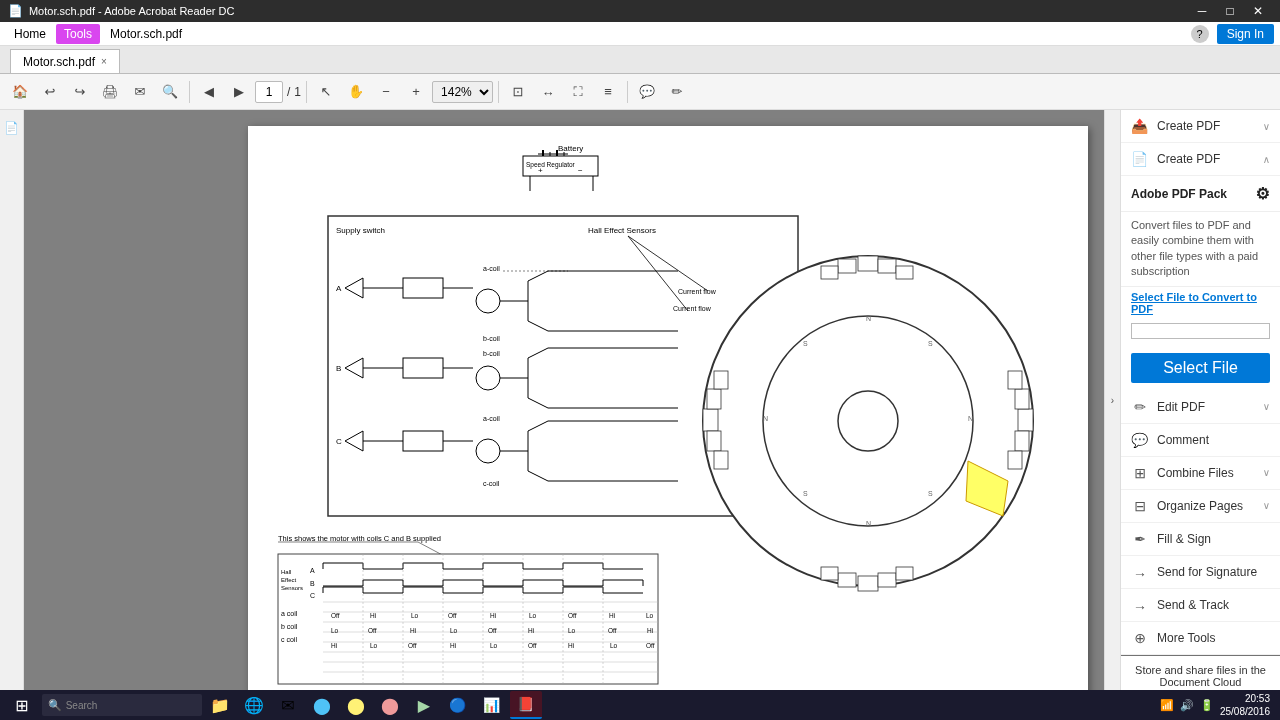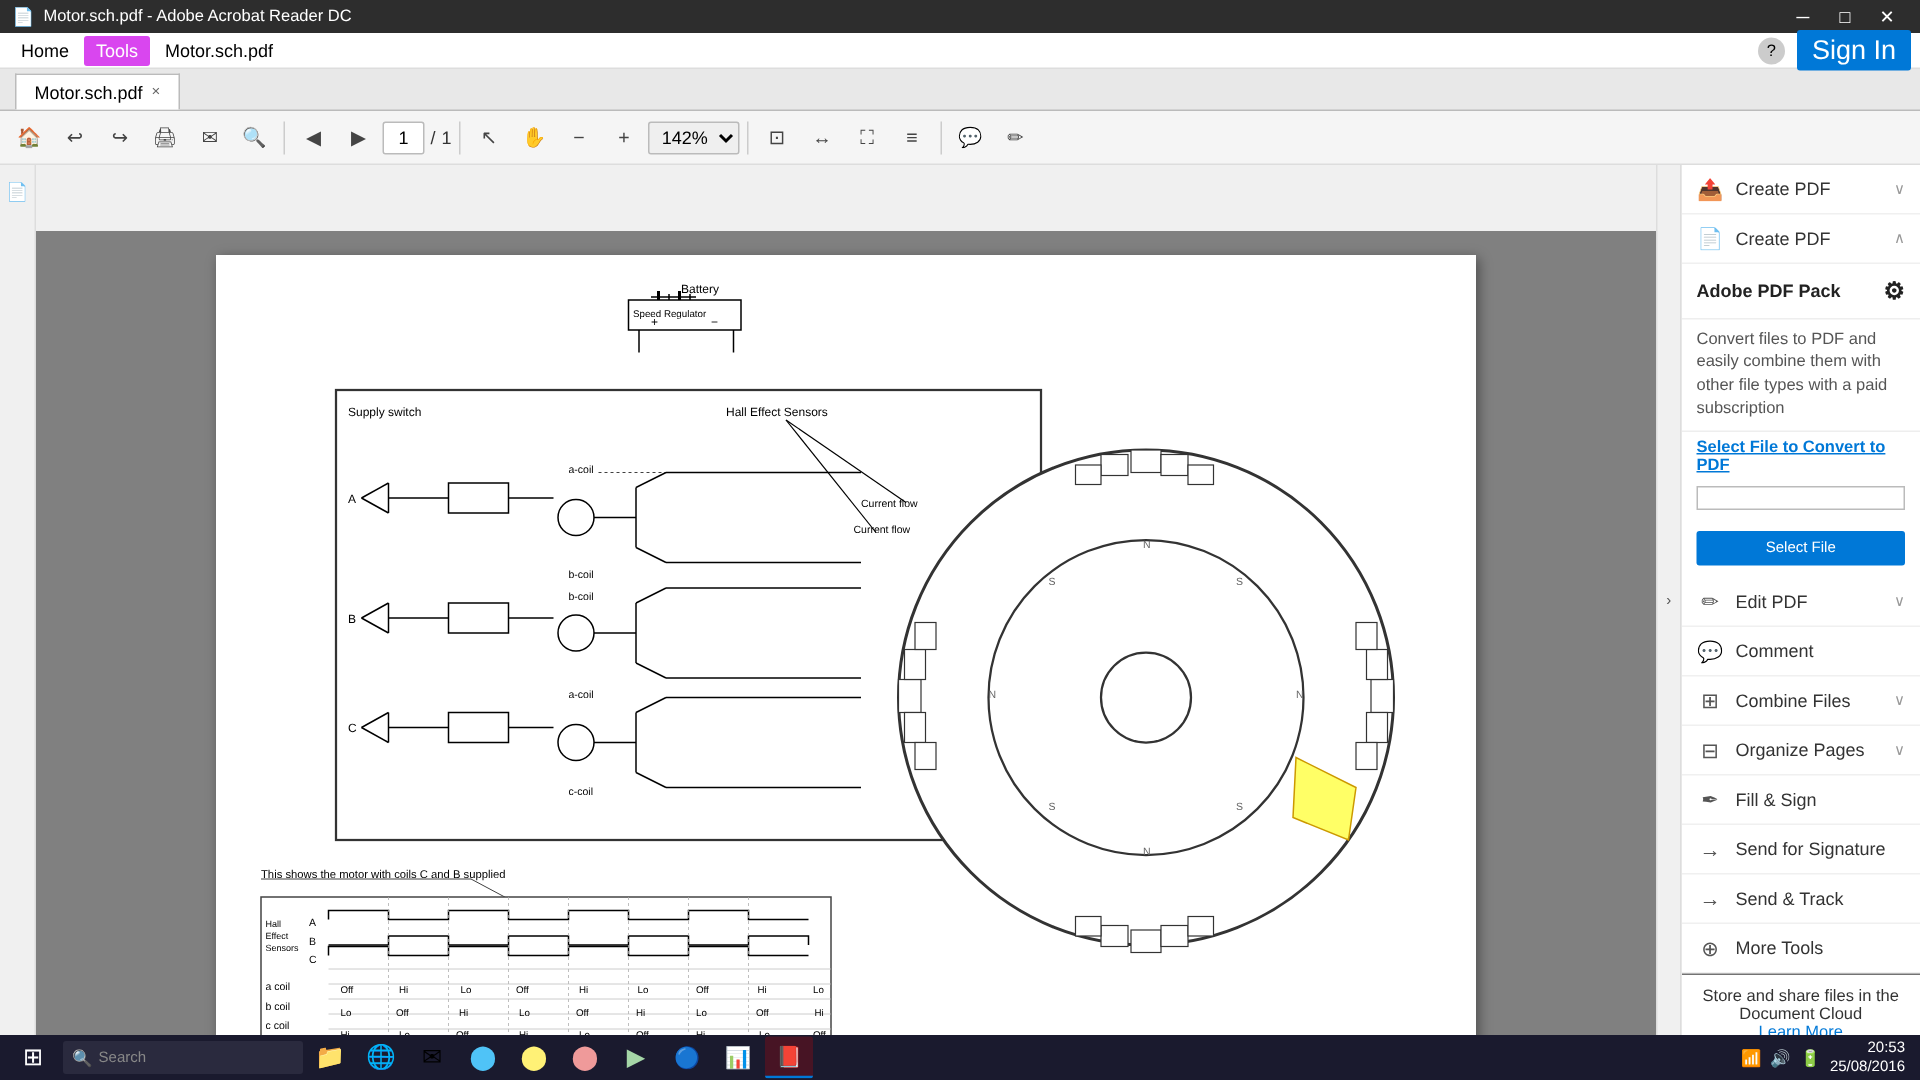--- a/index.html
+++ b/index.html
@@ -86,21 +86,20 @@
       display: flex; align-items: center; gap: 4px;
       font-size: 12px; color: #333;
     }
     .page-input {
       width: 28px; height: 22px; text-align: center;
       border: 1px solid #bbb; border-radius: 2px; font-size: 12px;
     }
     .zoom-select {
       height: 22px; font-size: 12px; border: 1px solid #bbb; border-radius: 2px;
       padding: 0 4px;
-      text-align: center;
     }
 
     
     .main-layout {
       display: flex;
       height: calc(720px - 22px - 24px - 28px - 36px - 30px);
     }
 
     
     .left-panel {
@@ -118,23 +117,22 @@
       display: flex; align-items: center; justify-content: center;
       font-size: 12px; color: #555; cursor: pointer;
     }
 
     
     .pdf-viewport {
       flex: 1;
       background: #808080;
       overflow: auto;
       display: flex;
-      justify-content: center;
+      justify-content: flex-end;
       padding: 16px;
-      margin-top: 44px;
     }
     .pdf-page {
       background: #fff;
       width: 840px;
       min-height: 580px;
       box-shadow: 2px 2px 8px rgba(0,0,0,0.4);
       position: relative;
       overflow: hidden;
     }
 
@@ -190,21 +188,21 @@
       border-bottom: 1px solid #eee;
     }
     .rp-select-file-btn {
       margin: 8px 10px;
       background: #0078d7;
       color: #fff;
       border: none;
       padding: 6px 0;
       width: calc(100% - 20px);
       cursor: pointer;
-      font-size: 10px;
+      font-size: 16px;
       border-radius: 2px;
     }
     .rp-input {
       margin: 6px 10px;
       border: 1px solid #bbb;
       height: 24px;
       font-size: 12px;
       padding: 0 6px;
       width: calc(100% - 20px);
     }
@@ -267,21 +265,21 @@
     <div class="title-bar-btn close">✕</div>
   </div>
 </div>
 
 <div class="menu-bar">
   <div class="menu-item">Home</div>
   <div class="menu-item active">Tools</div>
   <div class="menu-item">Motor.sch.pdf</div>
   <div style="margin-left:auto; display:flex; align-items:center; gap:8px;">
     <div style="width:18px;height:18px;border-radius:50%;background:#ccc;display:flex;align-items:center;justify-content:center;font-size:11px;">?</div>
-    <div style="background:#0078d7;color:#fff;padding:3px 10px;border-radius:2px;font-size:18px;cursor:pointer;">Sign In</div>
+    <div style="background:#0078d7;color:#fff;padding:3px 10px;border-radius:2px;font-size:12px;cursor:pointer;">Sign In</div>
   </div>
 </div>
 
 <div class="tab-bar">
   <div class="tab">
     <span>Motor.sch.pdf</span>
     <span class="tab-close">×</span>
   </div>
 </div>
 

